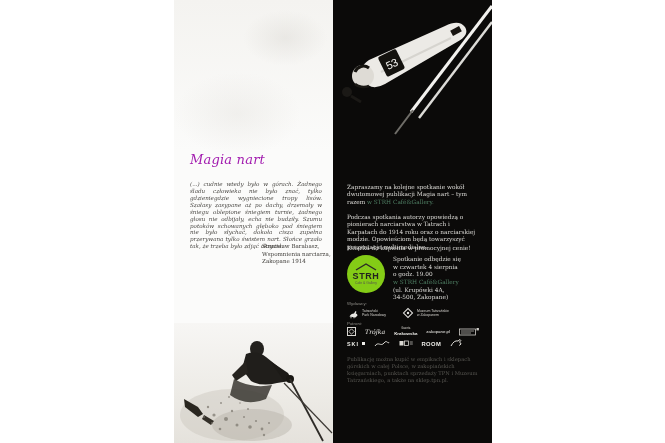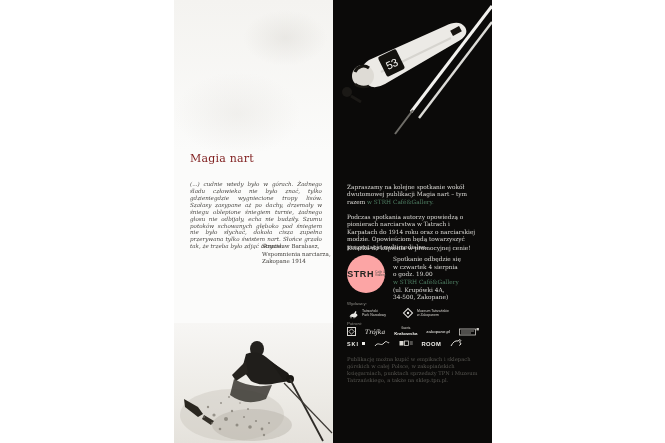--- a/index.html
+++ b/index.html
@@ -8,32 +8,32 @@
   .page{position:absolute;top:0;height:443px;width:159px;}
   .page-left{left:174px;background:#fbfbfa;}
   .page-right{left:333px;background:#0b0a09;color:#dddcd8;}
 
   
   .l-texture{position:absolute;left:0;top:0;width:159px;height:190px;
     background:
       radial-gradient(60px 40px at 70% 20%, rgba(190,186,178,.22), transparent 70%),
       radial-gradient(90px 60px at 40% 60%, rgba(200,196,188,.18), transparent 70%),
       linear-gradient(180deg,#f4f3f0 0%,#fbfbfa 80%);}
-  .l-title{position:absolute;left:16px;top:152px;font-size:11px;color:#7f1d1d;letter-spacing:.2px;}
+  .l-title{position:absolute;left:16px;top:152px;font-style:italic;font-size:13px;color:#a21caf;letter-spacing:.2px;}
   .l-quote{position:absolute;left:16px;top:181px;width:132px;font-style:italic;font-size:5.6px;line-height:1.24;color:#4a4844;text-align:justify;}
   .l-attrib{position:absolute;left:88px;top:243px;font-size:5.6px;line-height:1.35;color:#43413d;}
   .l-photo{position:absolute;left:0;bottom:0;width:159px;height:120px;}
 
   
   .r-jumper{position:absolute;left:0;top:0;width:159px;height:165px;}
   .r-par{position:absolute;left:14px;width:133px;font-size:5.8px;line-height:1.28;color:#dddcd8;}
   .p1{top:184px}.p2{top:214px}.p3{top:245px}
   .green{color:#4e7d62;}
-  .strh{position:absolute;left:14px;top:255px;width:38px;height:38px;border-radius:50%;background:#fca5a5;
-    display:flex;flex-direction:row;align-items:center;justify-content:center;gap:1px;}
+  .strh{position:absolute;left:14px;top:255px;width:38px;height:38px;border-radius:50%;background:#84cc16;
+    display:flex;flex-direction:column;align-items:center;justify-content:center;gap:1px;}
   .strh-name{font-family:"Liberation Sans",sans-serif;font-weight:bold;font-size:9px;letter-spacing:.6px;color:#23231f;line-height:1;}
   .strh-sub{font-family:"Liberation Sans",sans-serif;font-size:3.4px;color:#56544e;line-height:1;}
   .details{position:absolute;left:60px;top:256px;font-size:5.8px;line-height:1.32;color:#dddcd8;}
   .lbl{position:absolute;left:14px;font-family:"Liberation Sans",sans-serif;font-size:4.4px;color:#8d8b85;}
   .lbl-wydawcy{top:301px}.lbl-patroni{top:321px}
   .pubrow{position:absolute;left:14px;top:307px;display:flex;gap:16px;align-items:center;}
   .pub{display:flex;align-items:center;gap:3px;}
   .pub-text{font-family:"Liberation Sans",sans-serif;font-size:3.5px;line-height:1.25;color:#d4d2cd;}
   .patrow{position:absolute;left:14px;display:flex;gap:9px;align-items:center;}
   .patrow1{top:327px}.patrow2{top:339px}

